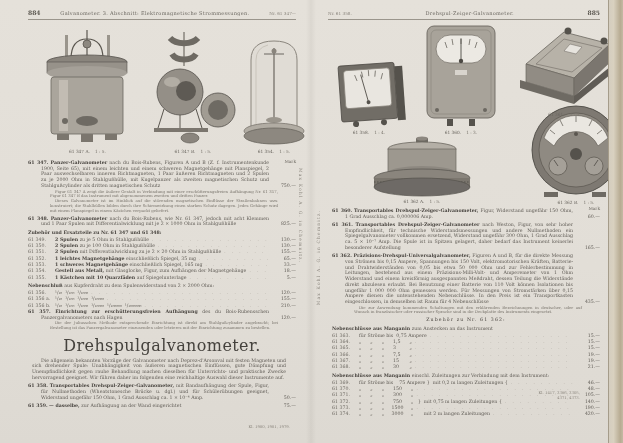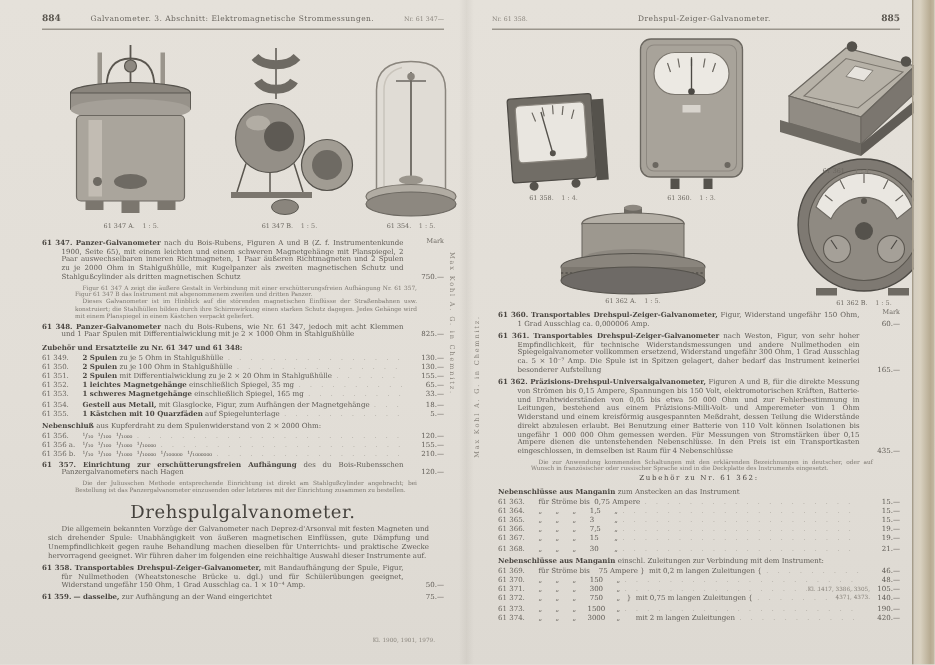--- a/index.html
+++ b/index.html
@@ -42,21 +42,21 @@
   .note{margin:0 18px 0.5px 22px;font-size:3.9px;line-height:1.18;text-indent:5px;text-align:justify;color:#7b766e;}
   .list-head{margin:3px 0 1px 0;font-weight:bold;color:#4a4641;}
   .list-head .lh-rest{font-weight:normal;color:#5f5b55;}
   .row{display:flex;align-items:baseline;margin-bottom:0.4px;}
   .row .nr{flex:none;width:27px;color:#6b6760;}
   .row .rowtext{flex:none;white-space:pre-wrap;}
   .row .rowtext b{color:#4a4641;}
   .row .leader{flex:1;overflow:hidden;white-space:nowrap;color:#9a958c;letter-spacing:2.5px;font-size:4px;margin:0 3px;}
   .row .leader::after{content:". . . . . . . . . . . . . . . . . . . . . . . . . . . . . . . . . . . . . . . . . . . . . . . . . . . .";}
   .row .rprice{flex:none;width:24px;text-align:right;}
-  .sect-title{margin:5px 0 2.5px 0;text-align:center;font-size:12px;font-weight:normal;letter-spacing:.4px;color:#45423d;}
+  .sect-title{margin:5px 0 2.5px 0;text-align:center;font-size:16px;font-weight:normal;letter-spacing:.4px;color:#45423d;}
   .intro{margin:0 10px 2.5px 4px;text-indent:9px;text-align:justify;}
   .center-line{margin:2.5px 0 1px 0;text-align:center;letter-spacing:1.1px;color:#4a4641;}
   .plate-note{position:absolute;font-size:3.8px;color:#8a857d;text-align:right;line-height:1.3;}
   .page-left .plate-note{right:22px;top:425px;}
   .page-right .plate-note{right:28px;top:391px;}
   svg{display:block;}
 </style>
 </head>
 <body>
 

